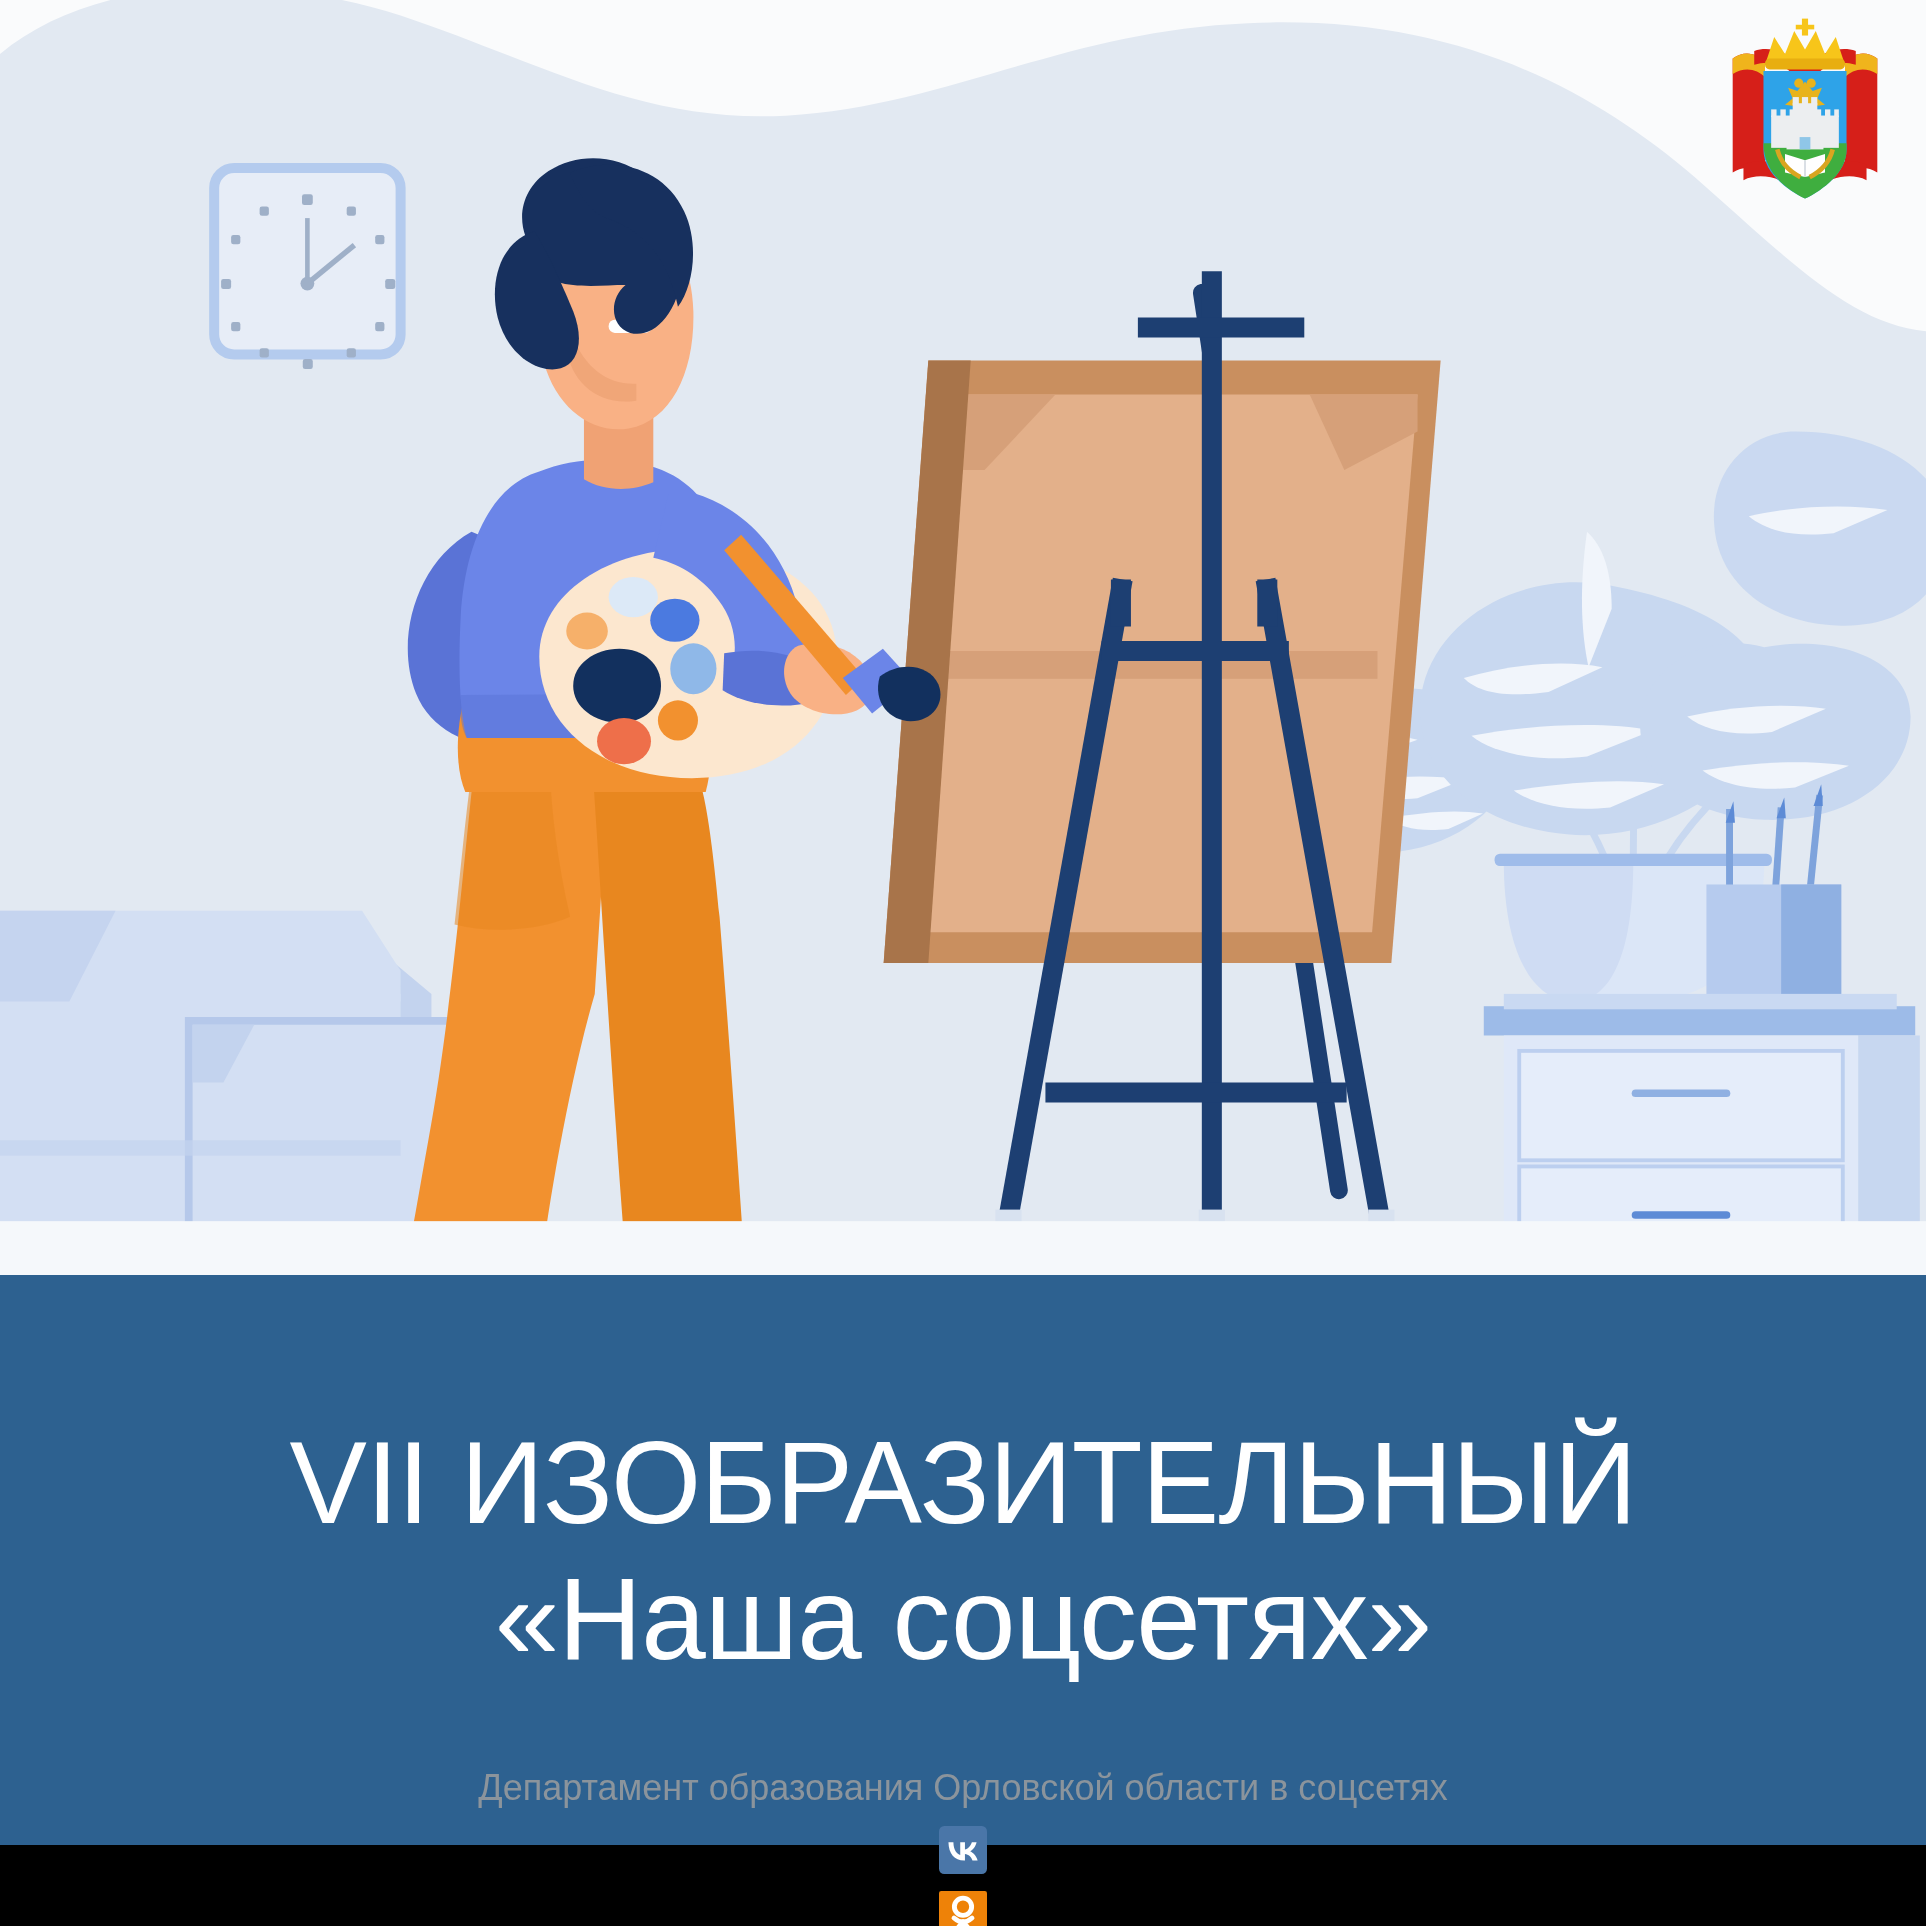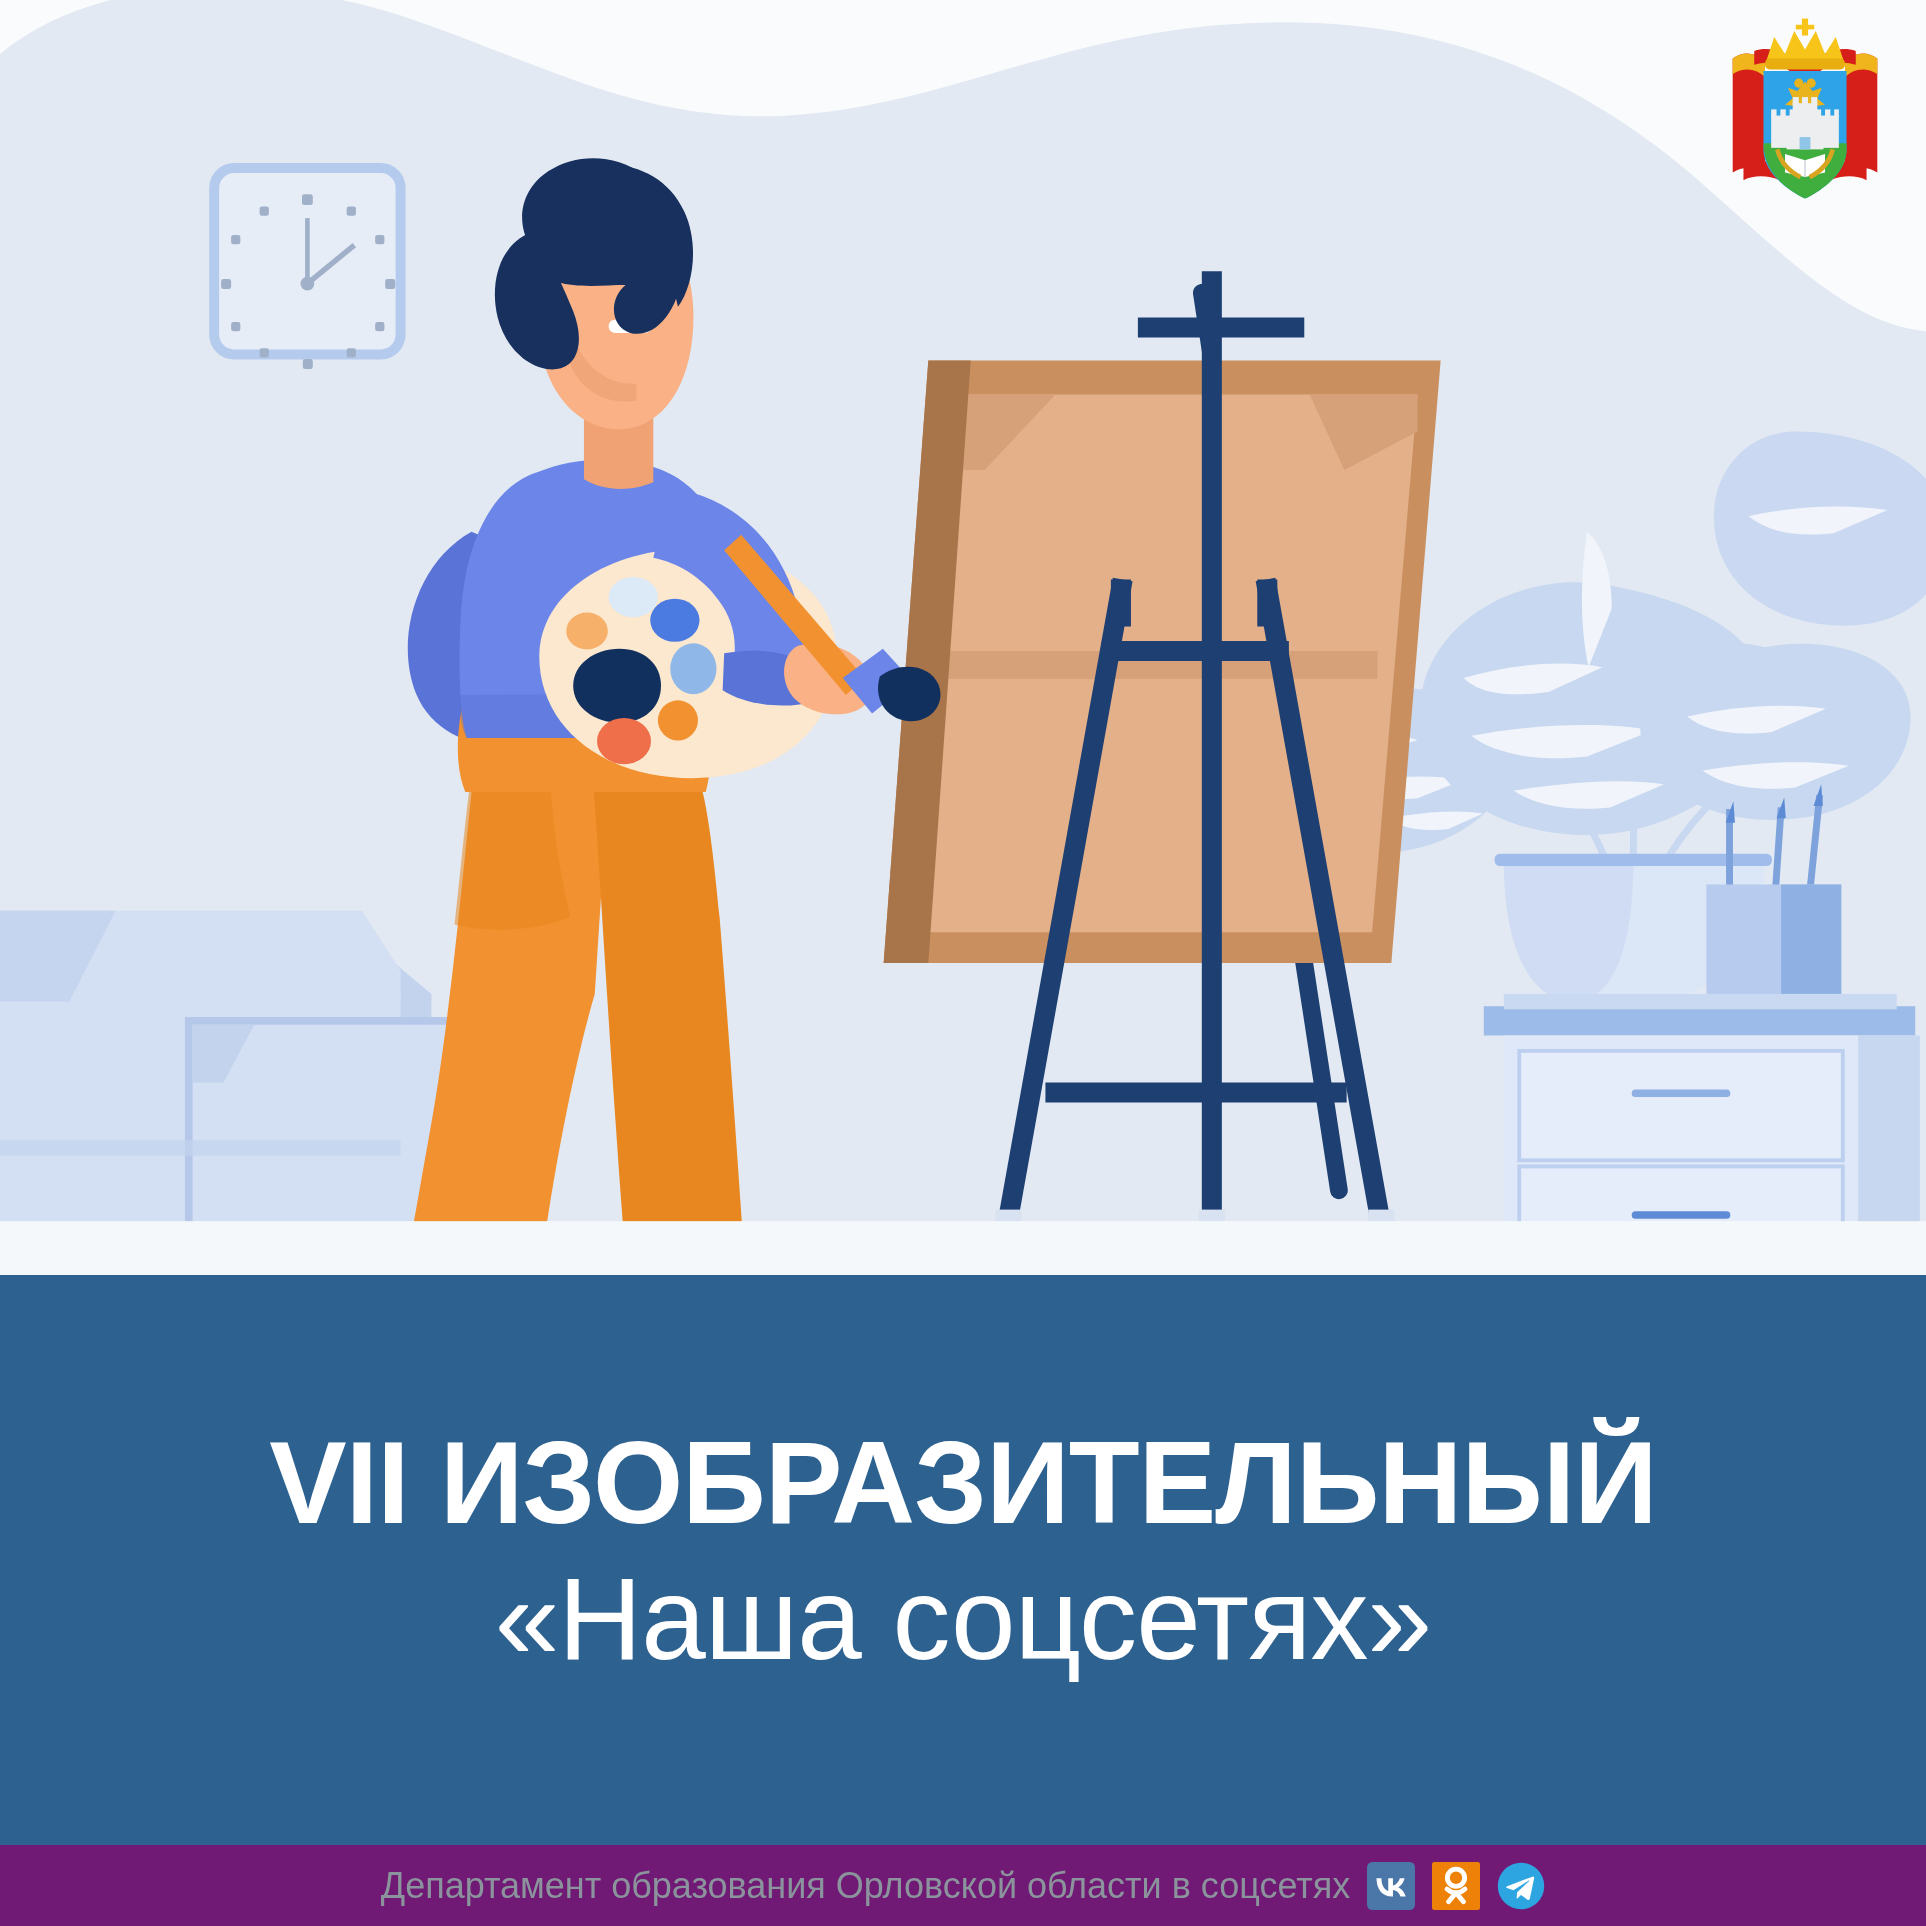--- a/index.html
+++ b/index.html
@@ -21,29 +21,29 @@
     position:absolute;left:0;top:1275px;width:1926px;height:570px;
     background:#2d6190;
     display:flex;flex-direction:column;align-items:center;justify-content:center;
     box-sizing:border-box;padding:7.7px 46px 26px;
   }
   .banner-line{
     color:#ffffff;text-align:center;white-space:nowrap;
     font-family:"Liberation Sans",sans-serif;
     line-height:1.0;
   }
-  .l1{font-size:116px;font-weight:700;letter-spacing:-0.8px;margin-bottom:20px;text-align:center;}
+  .l1{font-size:116px;font-weight:400;letter-spacing:-0.8px;margin-bottom:20px;text-align:center;}
   .l2{font-size:116px;font-weight:400;letter-spacing:-0.8px;margin-bottom:17px;}
   .l3{font-size:116px;font-weight:400;letter-spacing:-0.8px;}
 
   
   .footer{
     position:absolute;left:0;top:1845px;width:1926px;height:81px;
-    background:#701a75;
-    display:flex;align-items:center;justify-content:center;gap:17px;
+    background:#000000;
+    display:flex;align-items:center;justify-content:center;gap:17px;flex-direction:column;
   }
   .footer-text{
     color:#8b949c;font-size:36px;font-family:"Liberation Sans",sans-serif;
     white-space:nowrap;letter-spacing:0px;
   }
   .sicon{width:48px;height:48px;display:block;flex:0 0 auto;}
   .sicon svg{display:block;width:100%;height:100%;}
 </style>
 </head>
 <body>

